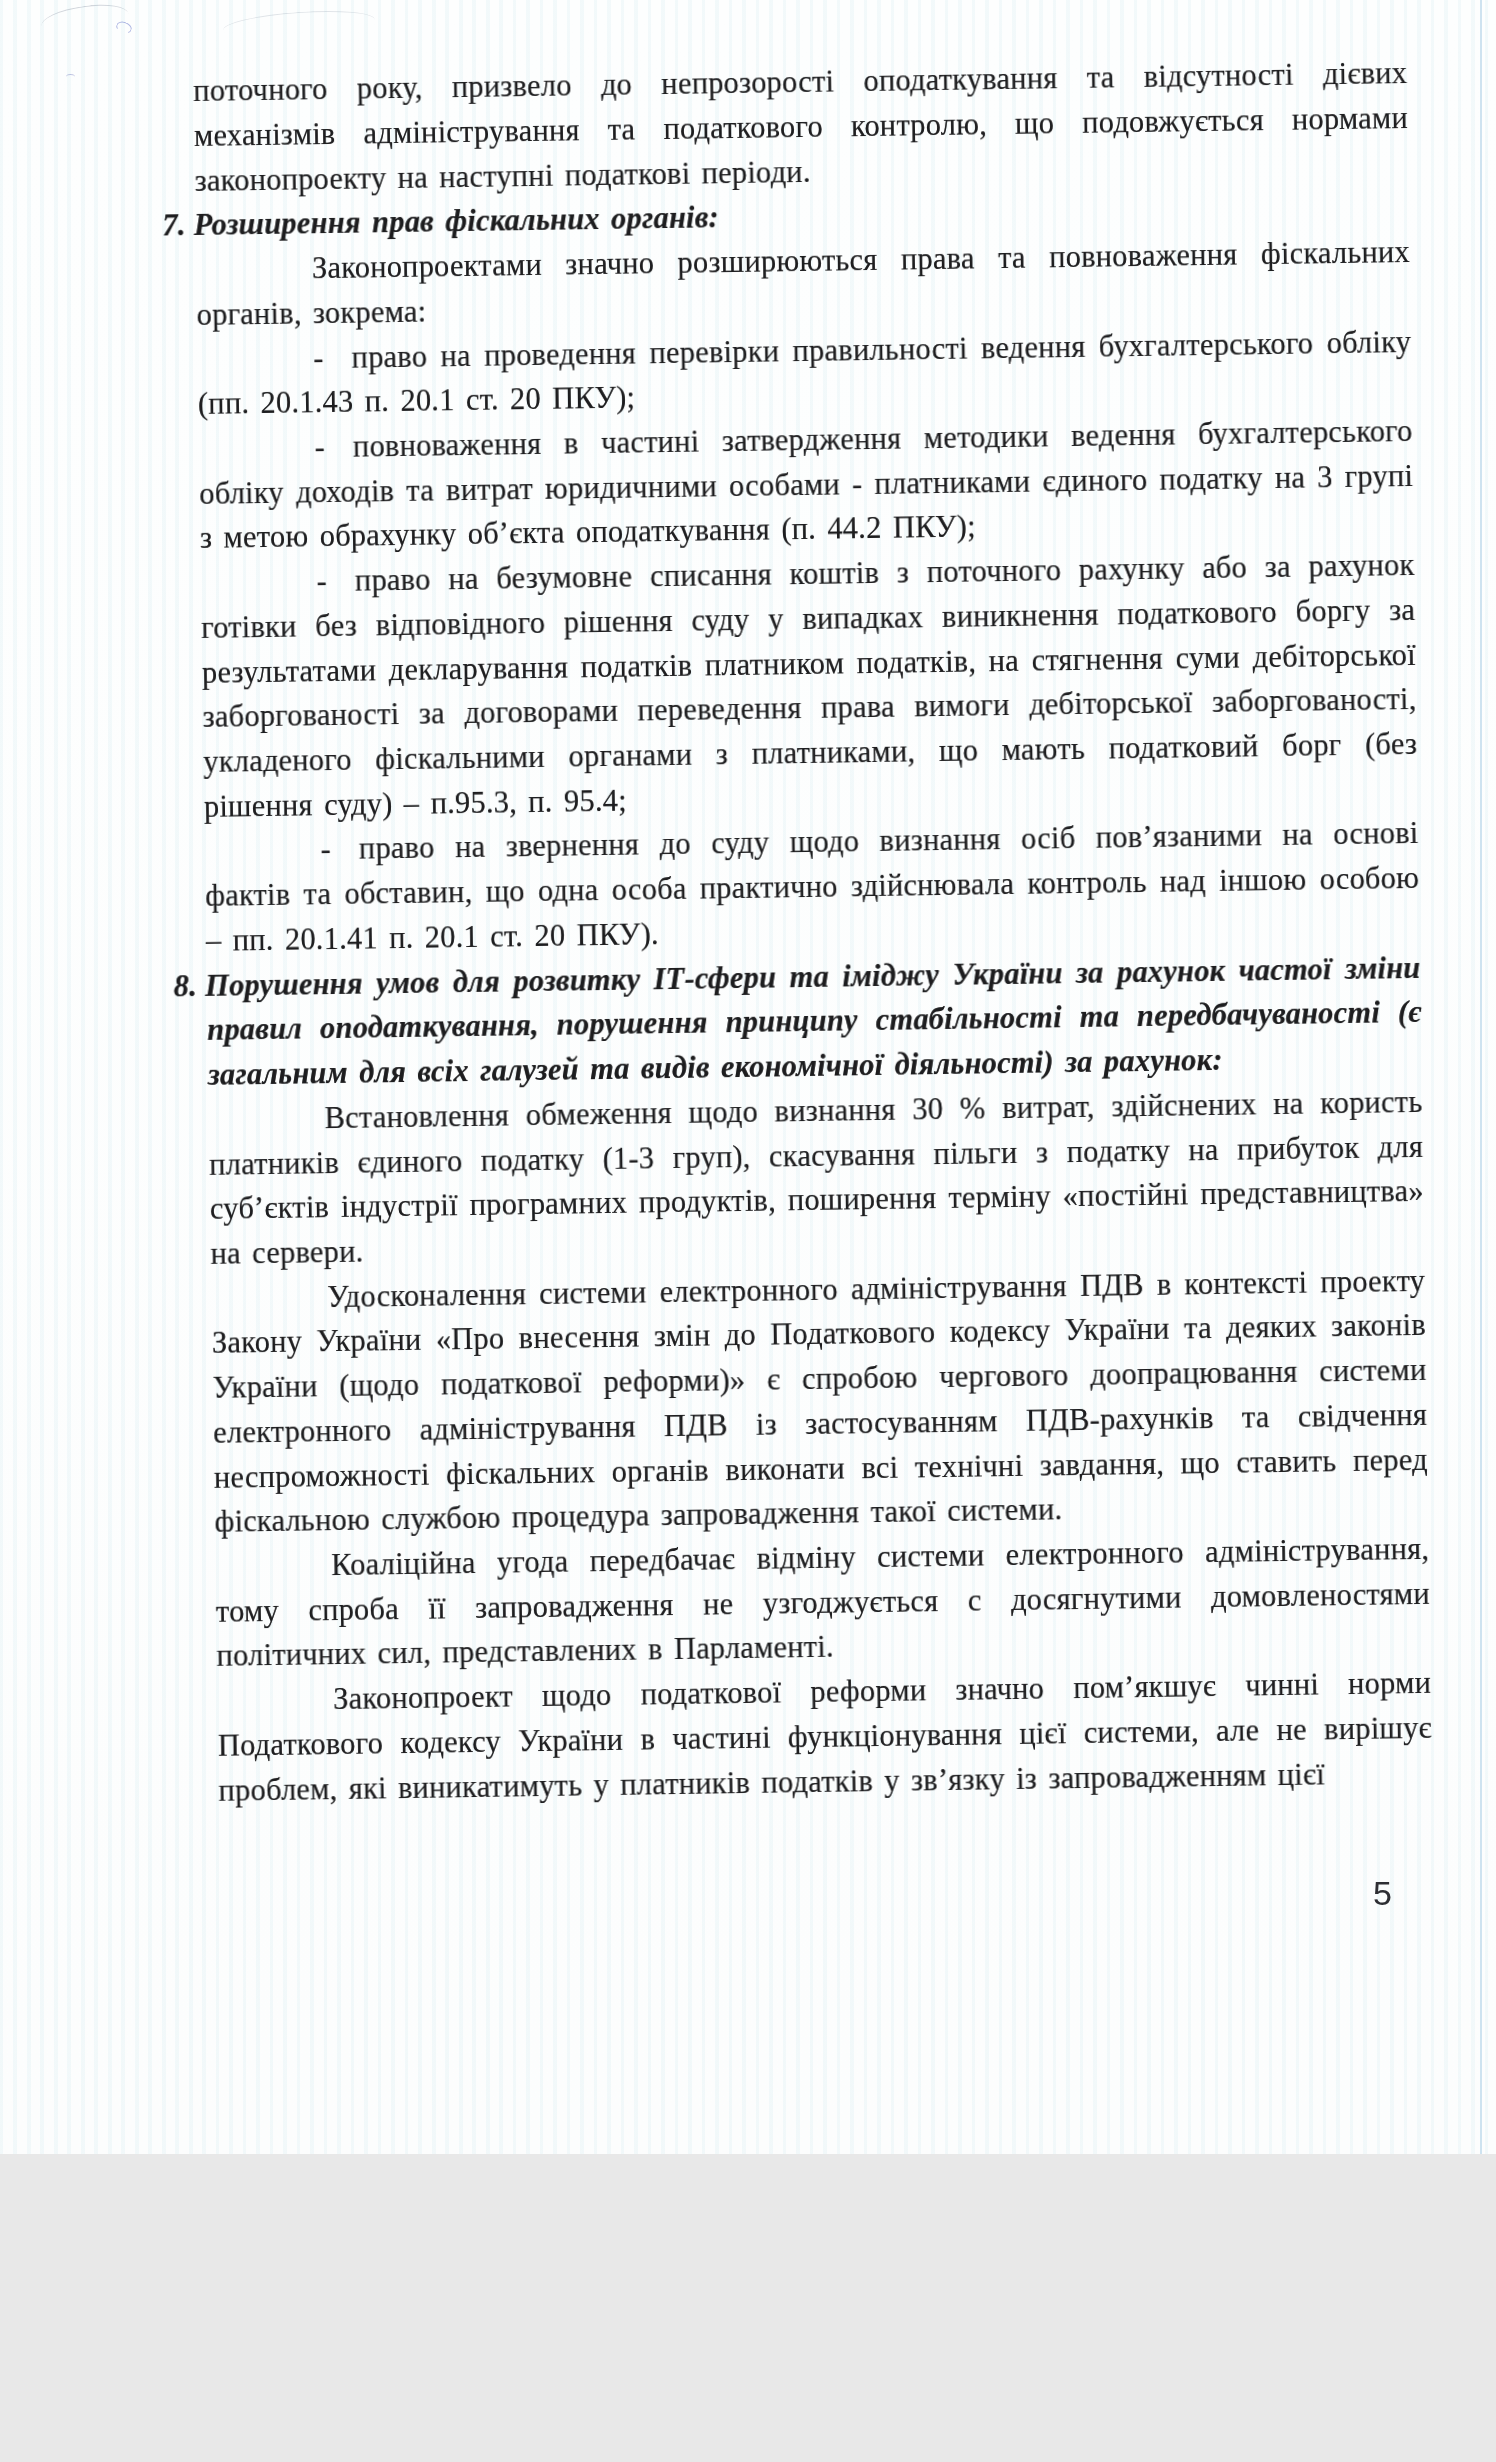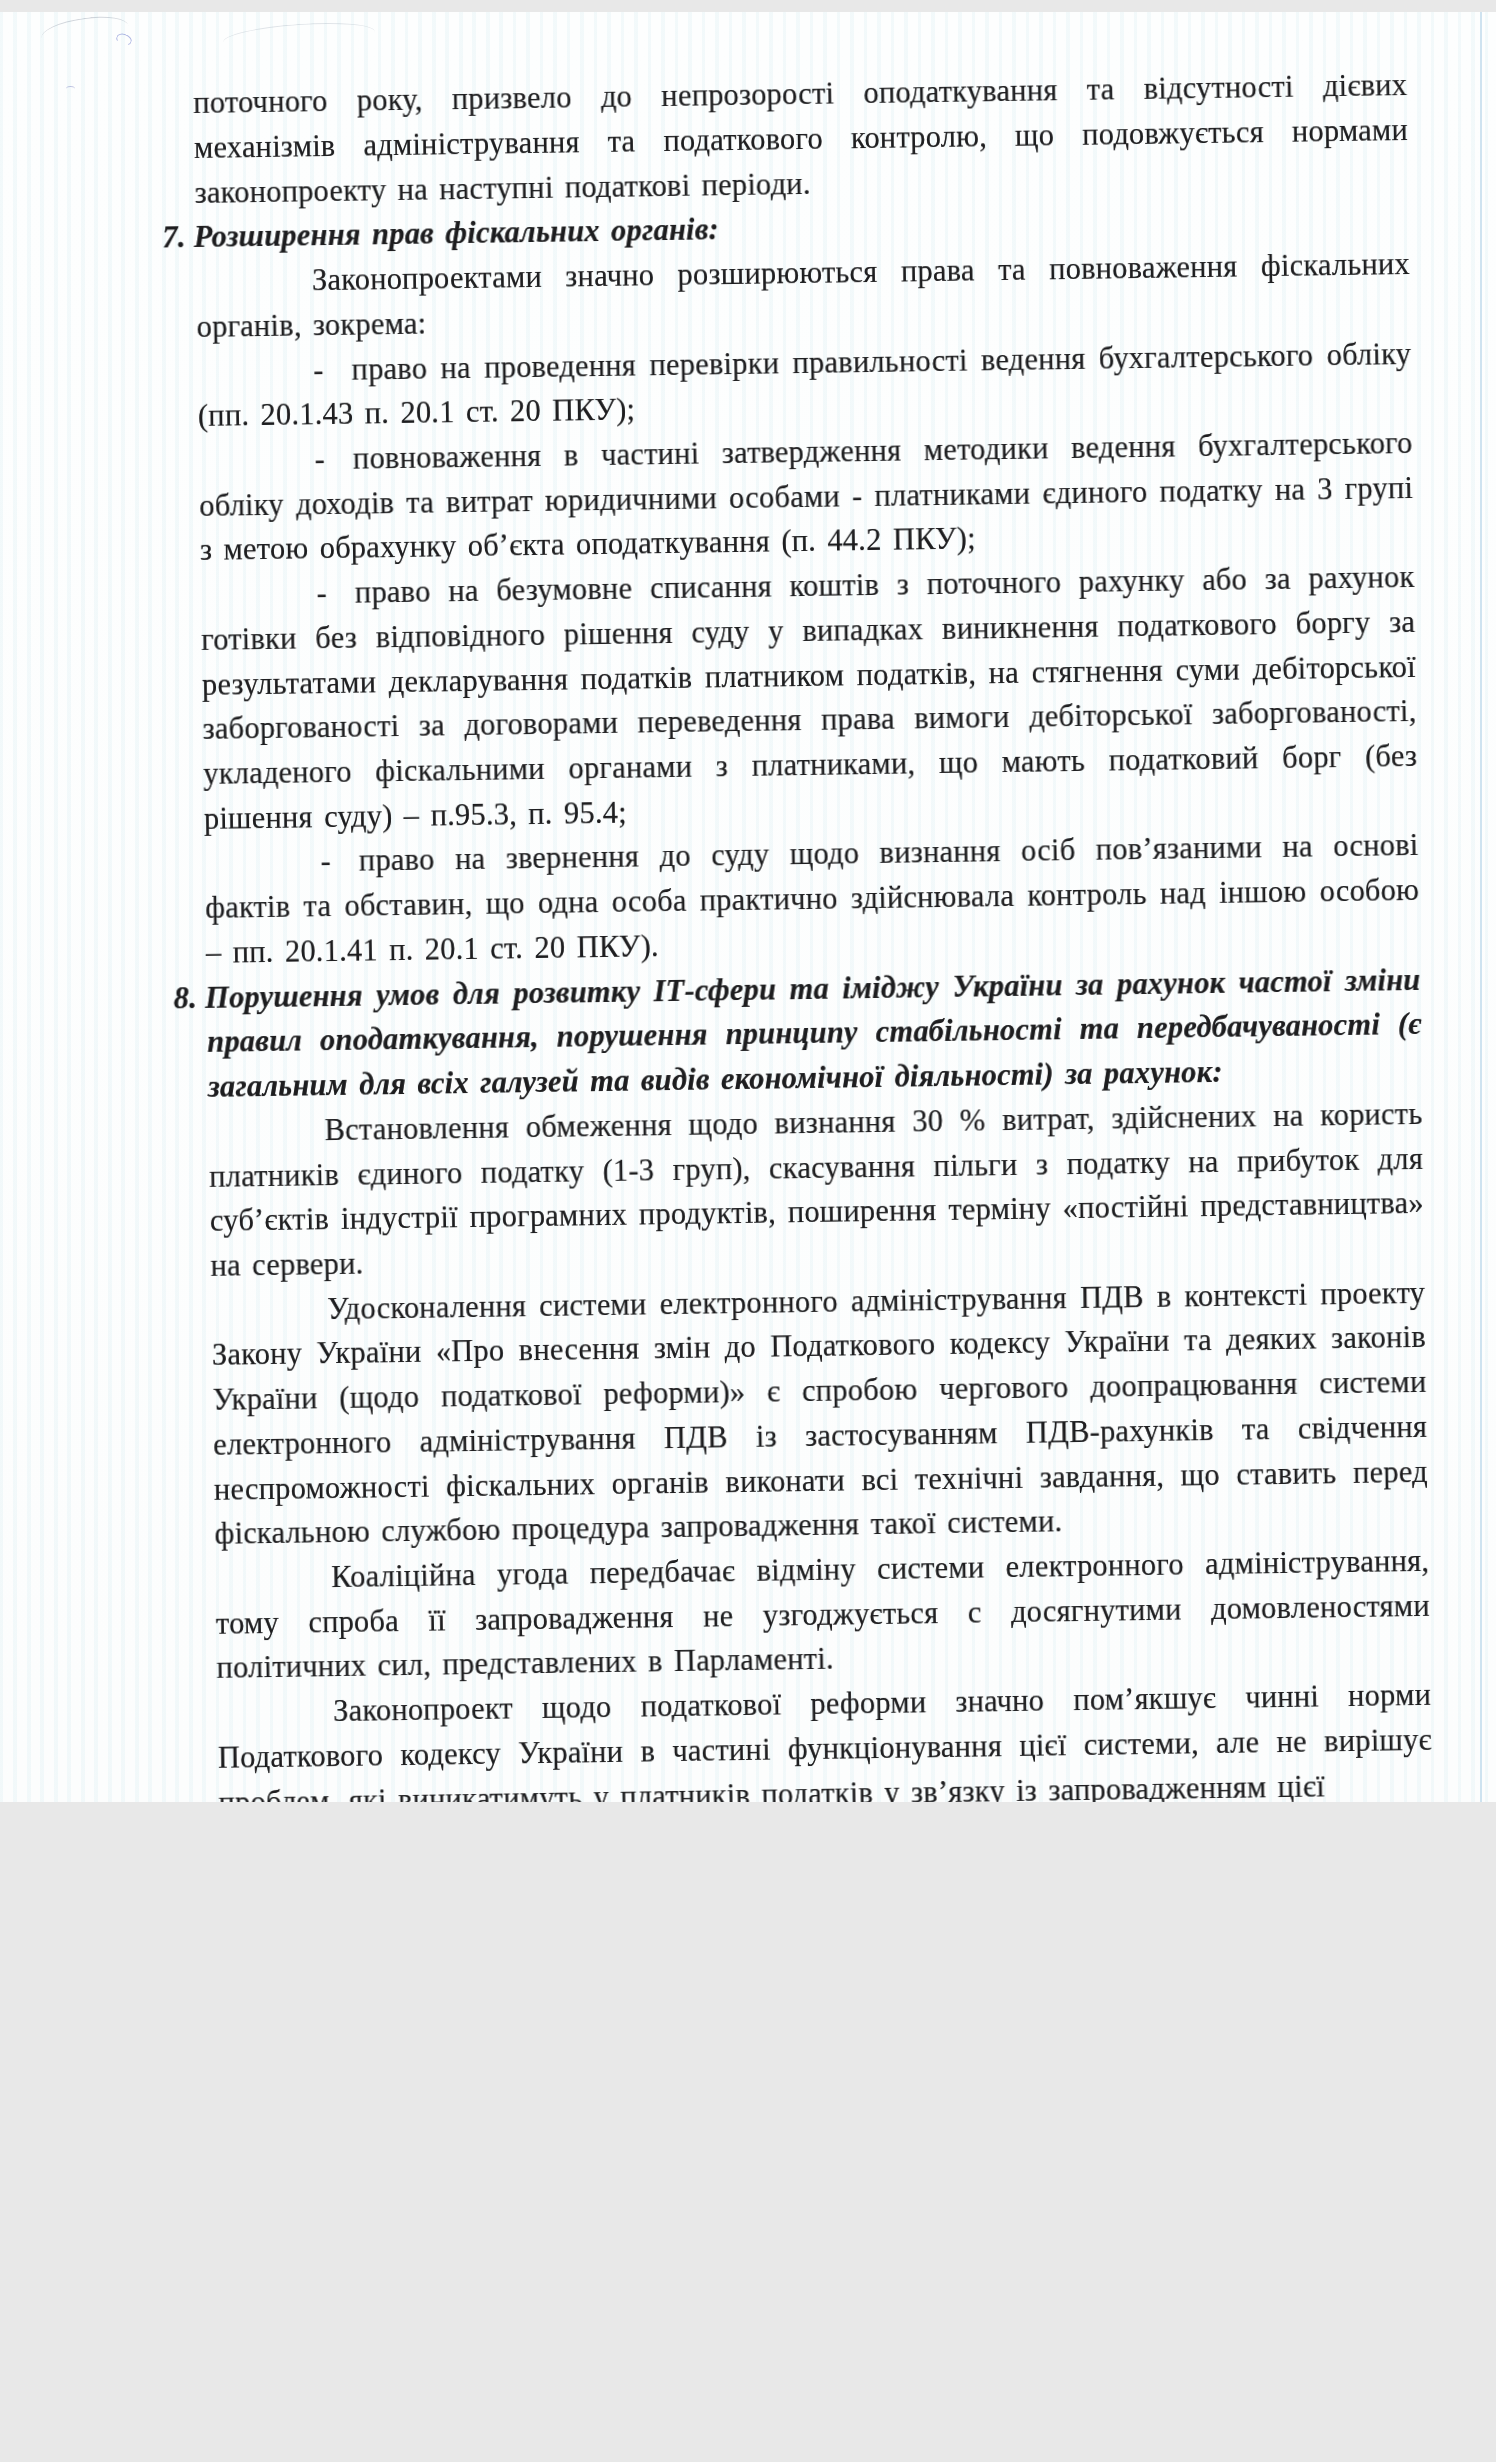--- a/index.html
+++ b/index.html
@@ -1,19 +1,19 @@
 <!DOCTYPE html>
 <html lang="uk" style="font-size:9.4px"><head>
 <meta charset="utf-8">
 <style>
   html,body{margin:0;padding:0;background:#e8e8e8;}
   .page{
     position:relative;
-    width:1496px;height:1790px;
-    margin:12px auto;
+    width:1496px;height:2154px;
+    margin:0 auto;
     overflow:hidden;
     background:
       repeating-linear-gradient(90deg,
         rgba(205,232,238,0.22) 0px, rgba(205,232,238,0.22) 3.5px,
         rgba(255,255,255,0) 3.5px, rgba(255,255,255,0) 13.5px),
       linear-gradient(#fdfefe,#fcfdfd);
     font-family:"Liberation Serif", serif;
   }
   .edge-line{
     position:absolute;top:0;bottom:0;right:14px;width:1.8px;

